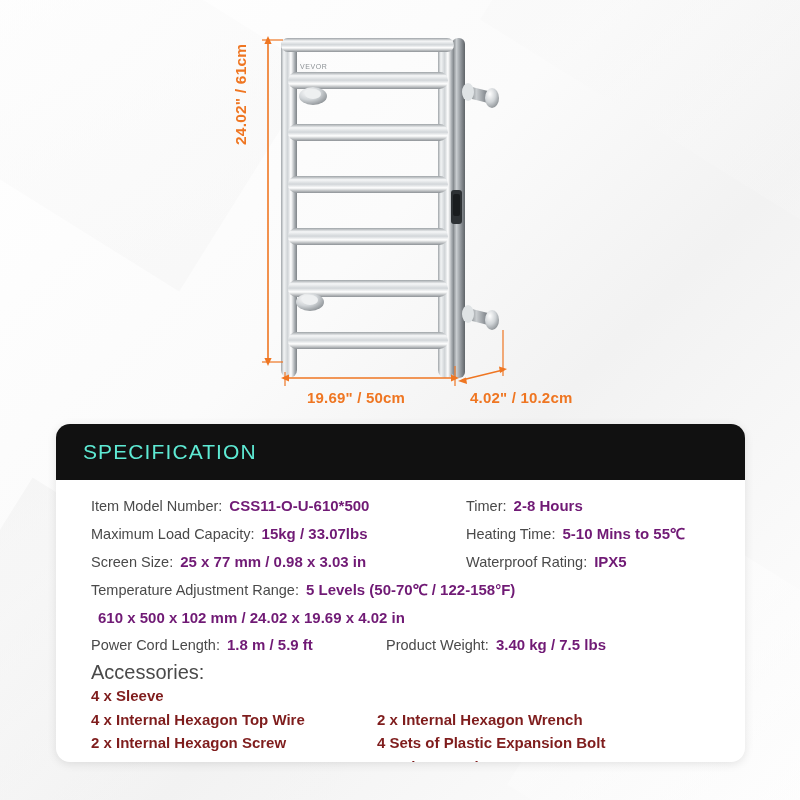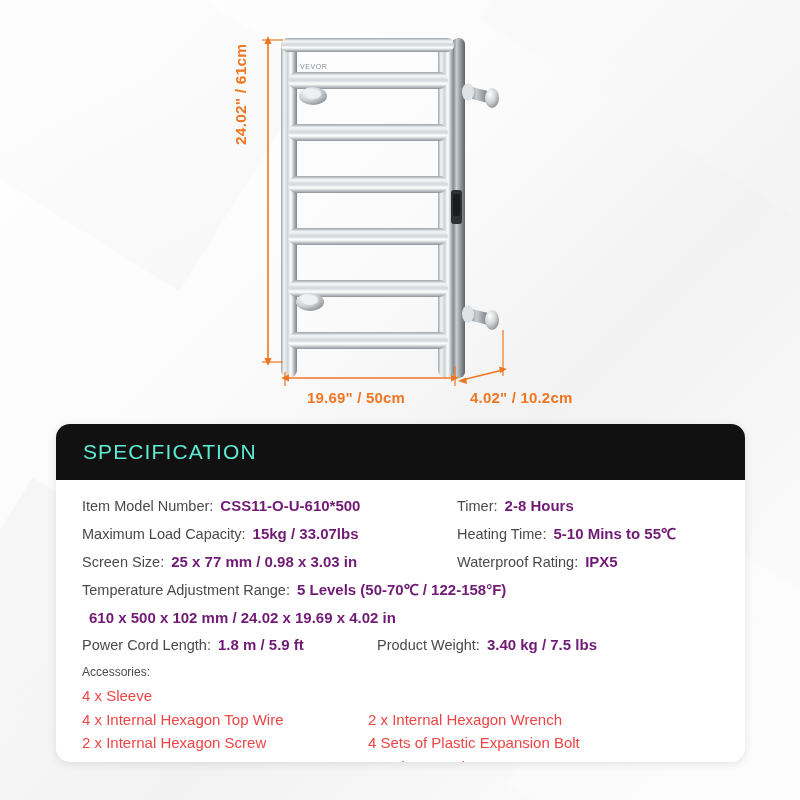--- a/index.html
+++ b/index.html
@@ -82,20 +82,21 @@
   #spec-header .title {
     color: #5eead4;
     font-size: 21px;
     letter-spacing: 1.1px;
     font-weight: 400;
   }
   #spec-body {
     padding: 13px 26px 10px 26px;
     box-sizing: border-box;
     color: #222222;
+    margin-left: 9px;
   }
   .row {
     display: flex;
     align-items: baseline;
     margin-bottom: 2px;
     line-height: 25px;
   }
   .lbl {
     color: #4a4a4a;
     font-size: 14.5px;
@@ -106,33 +107,33 @@
     color: #701a75;
     font-size: 15px;
     font-weight: bold;
     white-space: nowrap;
     margin-left: 7px;
   }
   .col-left { width: 375px; display: flex; align-items: baseline; }
   .col-right { display: flex; align-items: baseline; }
   .accessories-label {
     color: #4a4a4a;
-    font-size: 12px;
+    font-size: 20px;
     line-height: 24px;
   }
   .acc-grid {
     display: flex;
     margin-top: 0px;
   }
   .acc-col { display: flex; flex-direction: column; }
   .acc-col.c1 { width: 286px; }
   .acc-item {
     font-size: 15px;
-    font-weight: normal;
-    color: #ef4444;
+    font-weight: bold;
+    color: #7f1d1d;
     line-height: 23.5px;
     white-space: nowrap;
   }
   .acc-spacer { height: 23.5px; }
 </style>
 </head>
 <body>
 
 <div id="page">
 

